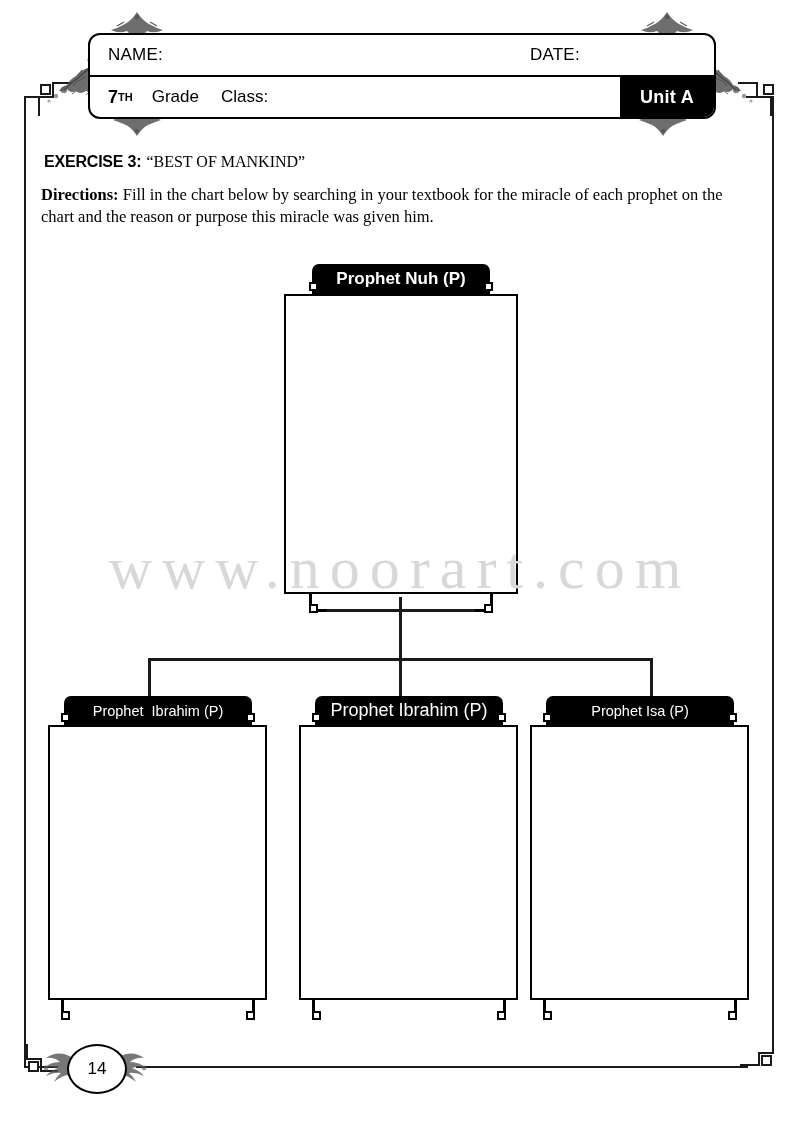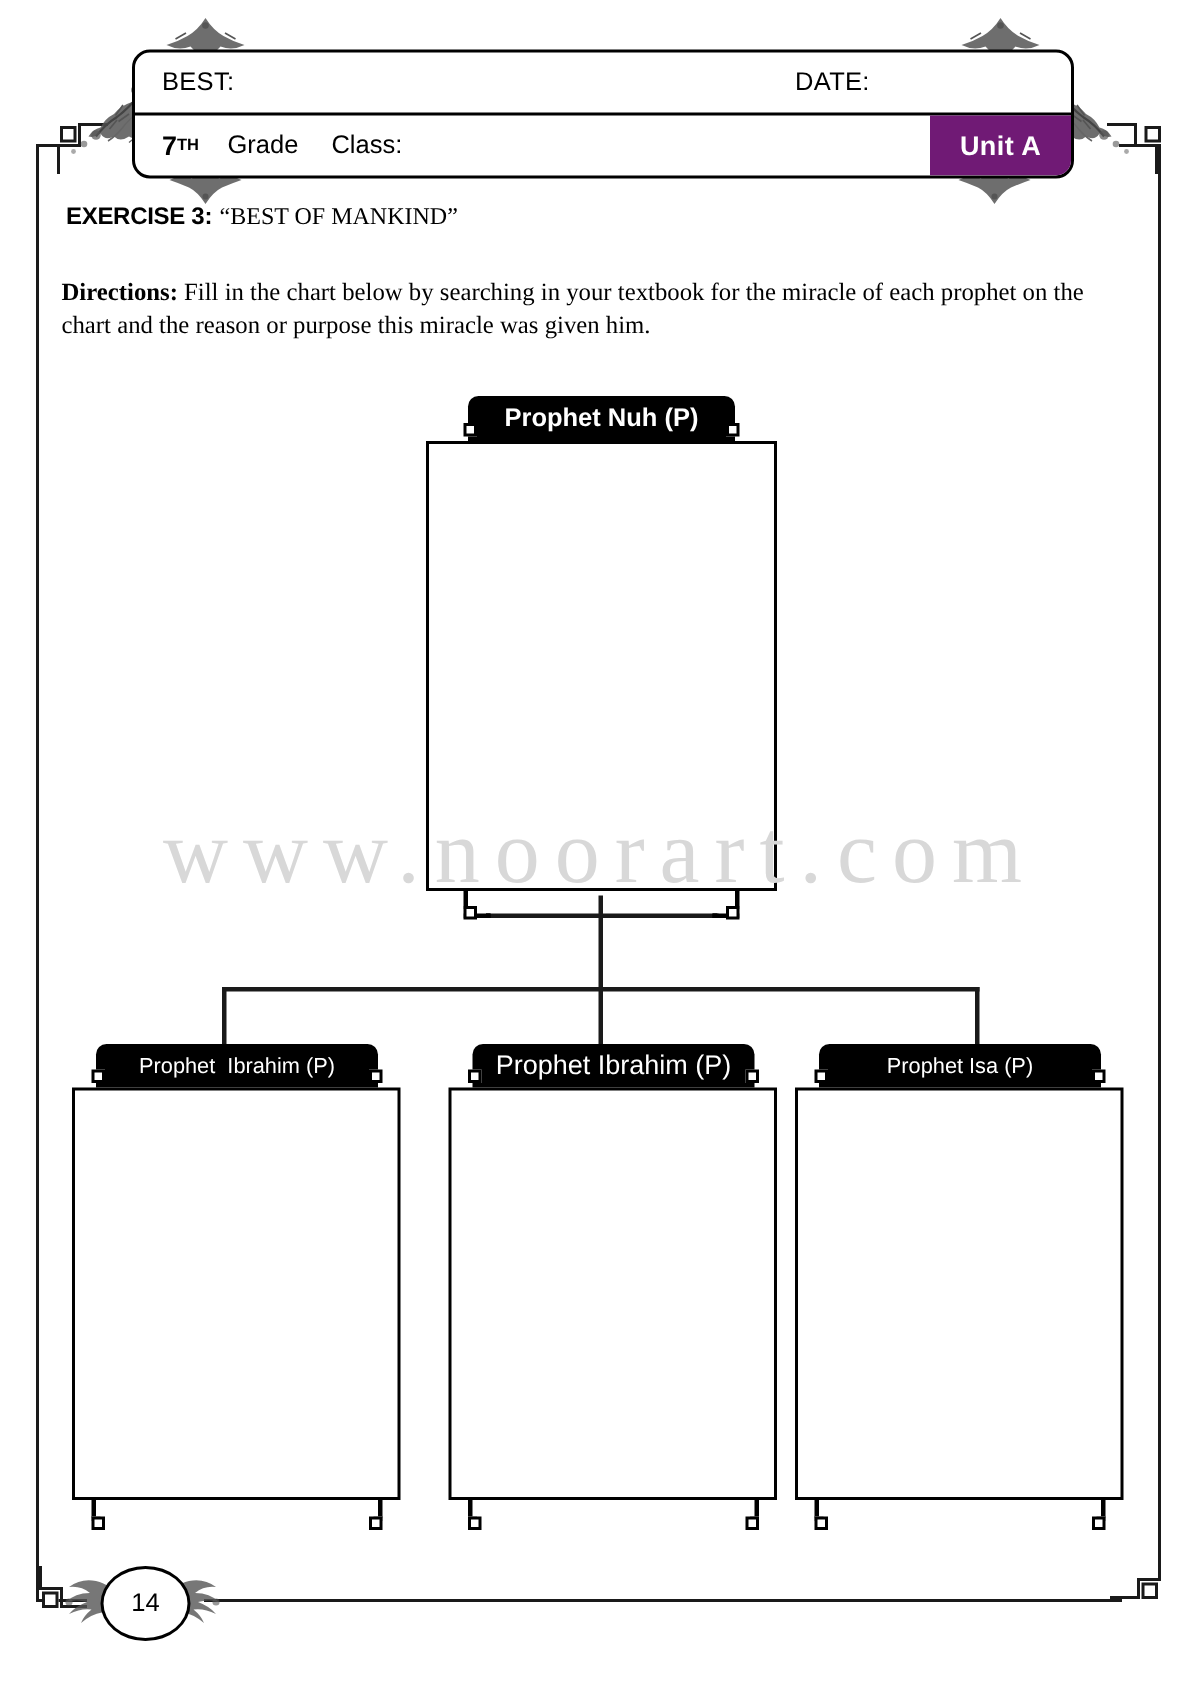--- a/index.html
+++ b/index.html
@@ -83,21 +83,21 @@
     font-family: "Liberation Sans", sans-serif;
     font-size: 17px;
   }
   .grade-num { font-weight: bold; font-size: 18px; }
   .grade-sup { font-weight: bold; font-size: 11px; vertical-align: super; }
   .grade-rest { margin-left: 19px; }
   .class-word { margin-left: 22px; }
 
   .unit-cell {
     width: 94px;
-    background: #701a75;
+    background: #000000;
     color: #fff;
     display: flex;
     align-items: center;
     justify-content: center;
     font-family: "Liberation Sans", sans-serif;
     font-weight: bold;
     font-size: 18px;
     letter-spacing: 0.3px;
   }
   .chapter-cell {
@@ -107,21 +107,21 @@
     display: flex;
     align-items: center;
     justify-content: center;
     font-family: "Liberation Sans", sans-serif;
     font-size: 17px;
   }
 
   
   .exercise-line {
     position: absolute;
-    left: 44px; top: 136px;
+    left: 44px; top: 153px;
     font-size: 16px;
   }
   .ex-label {
     font-family: "Liberation Sans", sans-serif;
     font-weight: bold;
     font-size: 16px;
     letter-spacing: -0.2px;
   }
   .ex-title {
     font-family: "Liberation Serif", serif;
@@ -347,21 +347,21 @@
   <svg width="50" height="26" viewBox="0 0 50 26">
     <g fill="#555">
       <path d="M25 24 q-5 -8 -11 -11 q-7 -3 -13 -5 q7 -4 15 -1 q4 -6 9 -6 q5 0 9 6 q8 -3 15 1 q-6 2 -13 5 q-6 3 -11 11z" opacity="0.85"></path>
       <circle cx="25" cy="19" r="2"></circle>
     </g>
   </svg>
 </div>
 
 <div class="header-box">
   <div class="hdr-row1">
-    <span class="hdr-label lbl-name">BEST:</span>
+    <span class="hdr-label lbl-name">NAME:</span>
     <span class="hdr-label lbl-date">DATE:</span>
   </div>
   <div class="hdr-row2">
     <div class="grade-cell">
       <span class="grade-num">7</span>
         <span class="grade-sup">TH</span>
         <span class="grade-rest">Grade</span>
         <span class="class-word">Class:</span>
     </div>
     <div class="unit-cell">Unit A</div>

